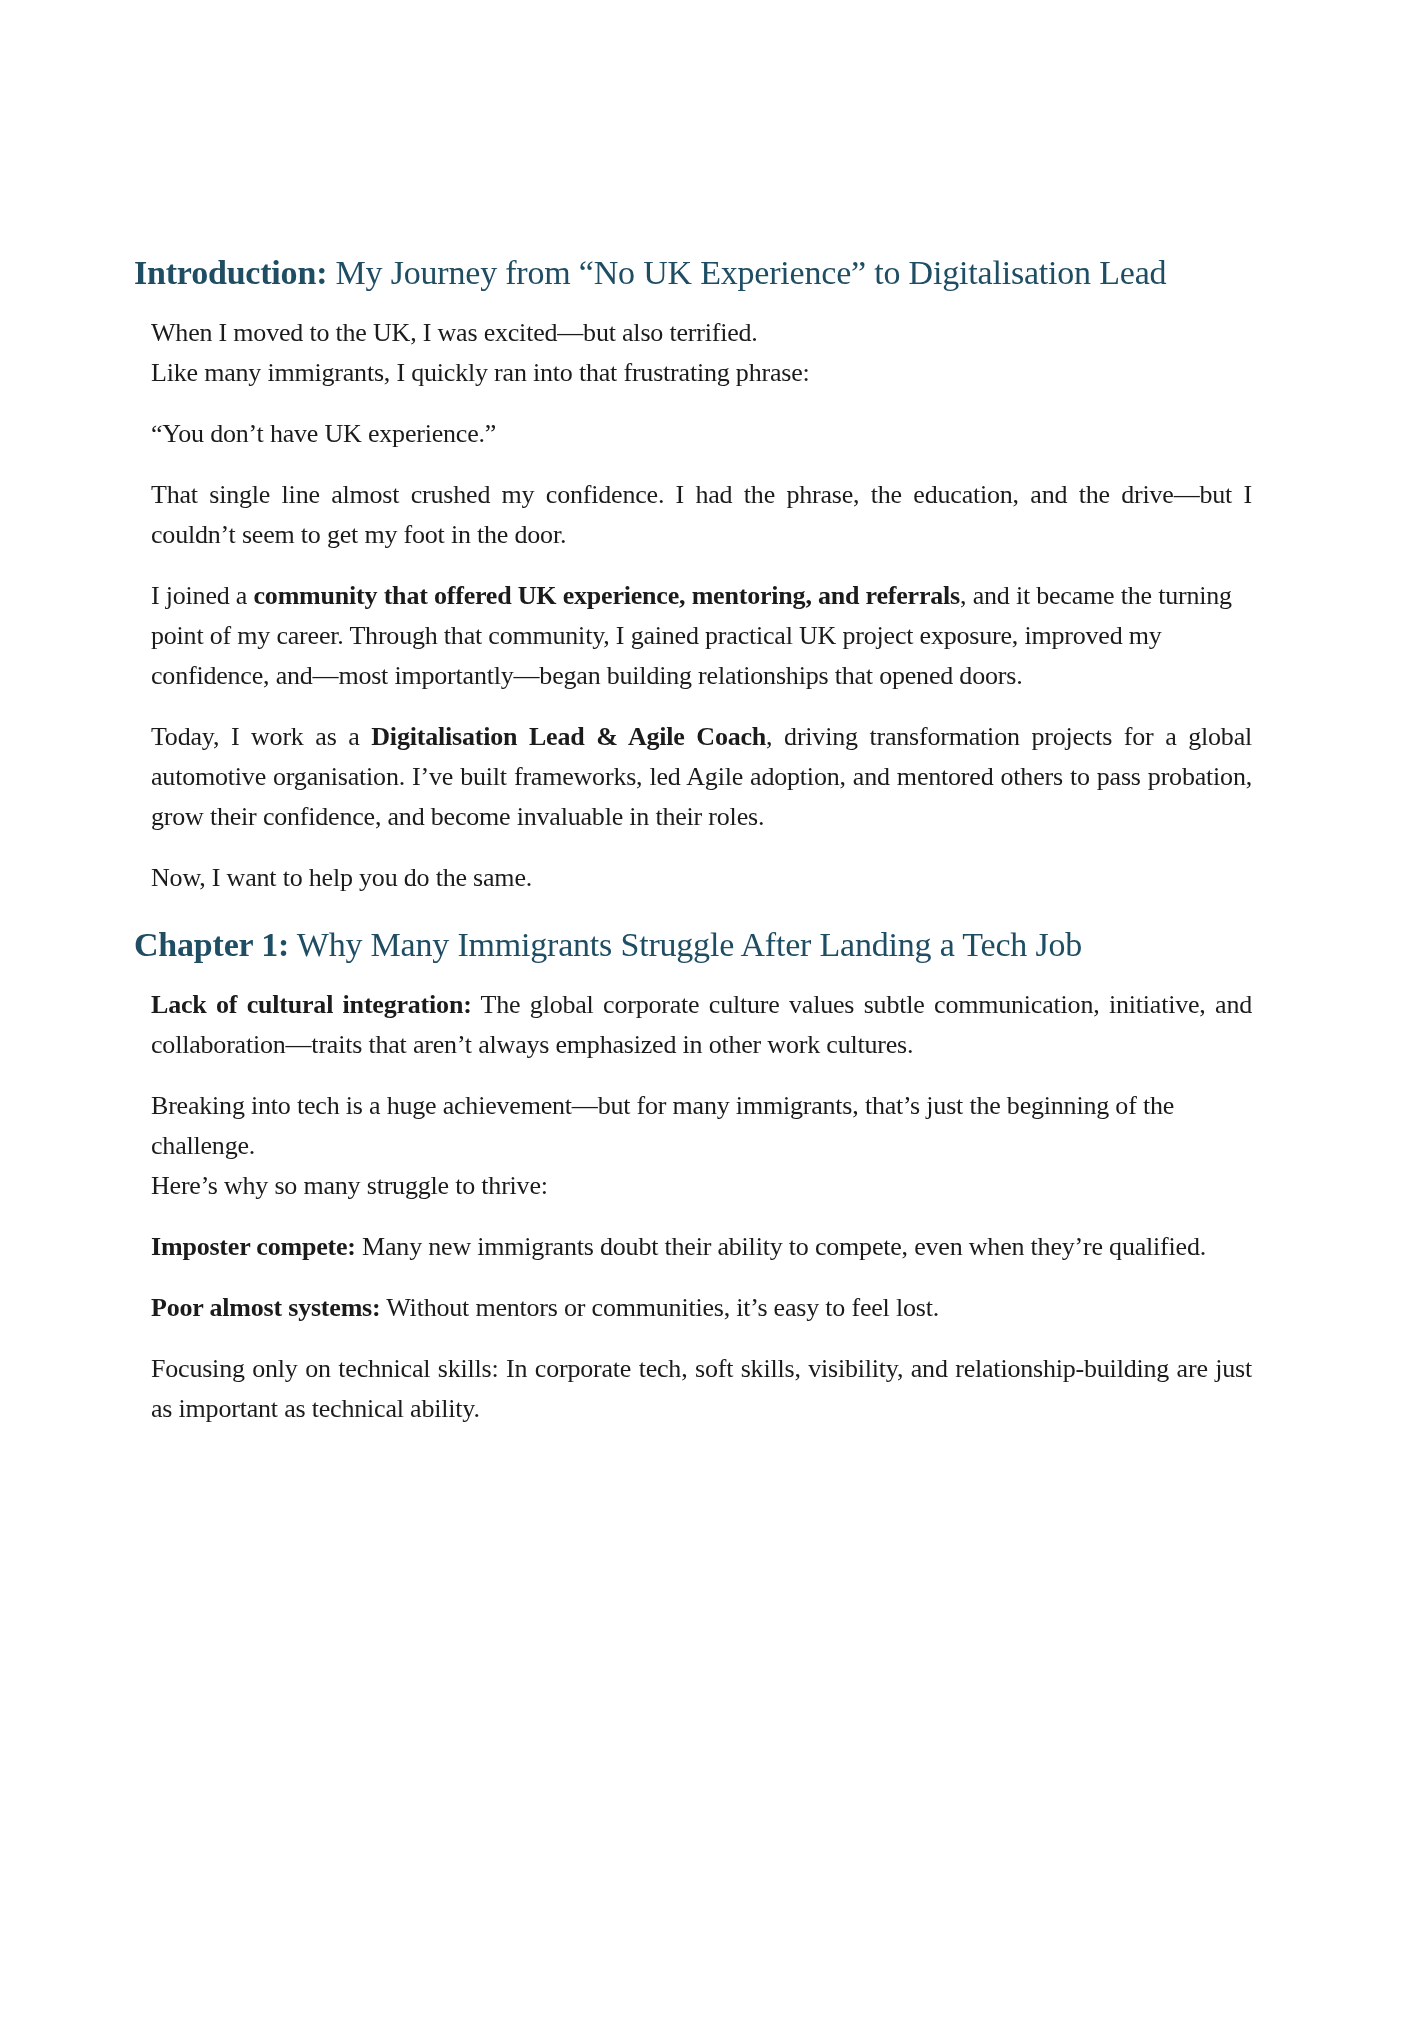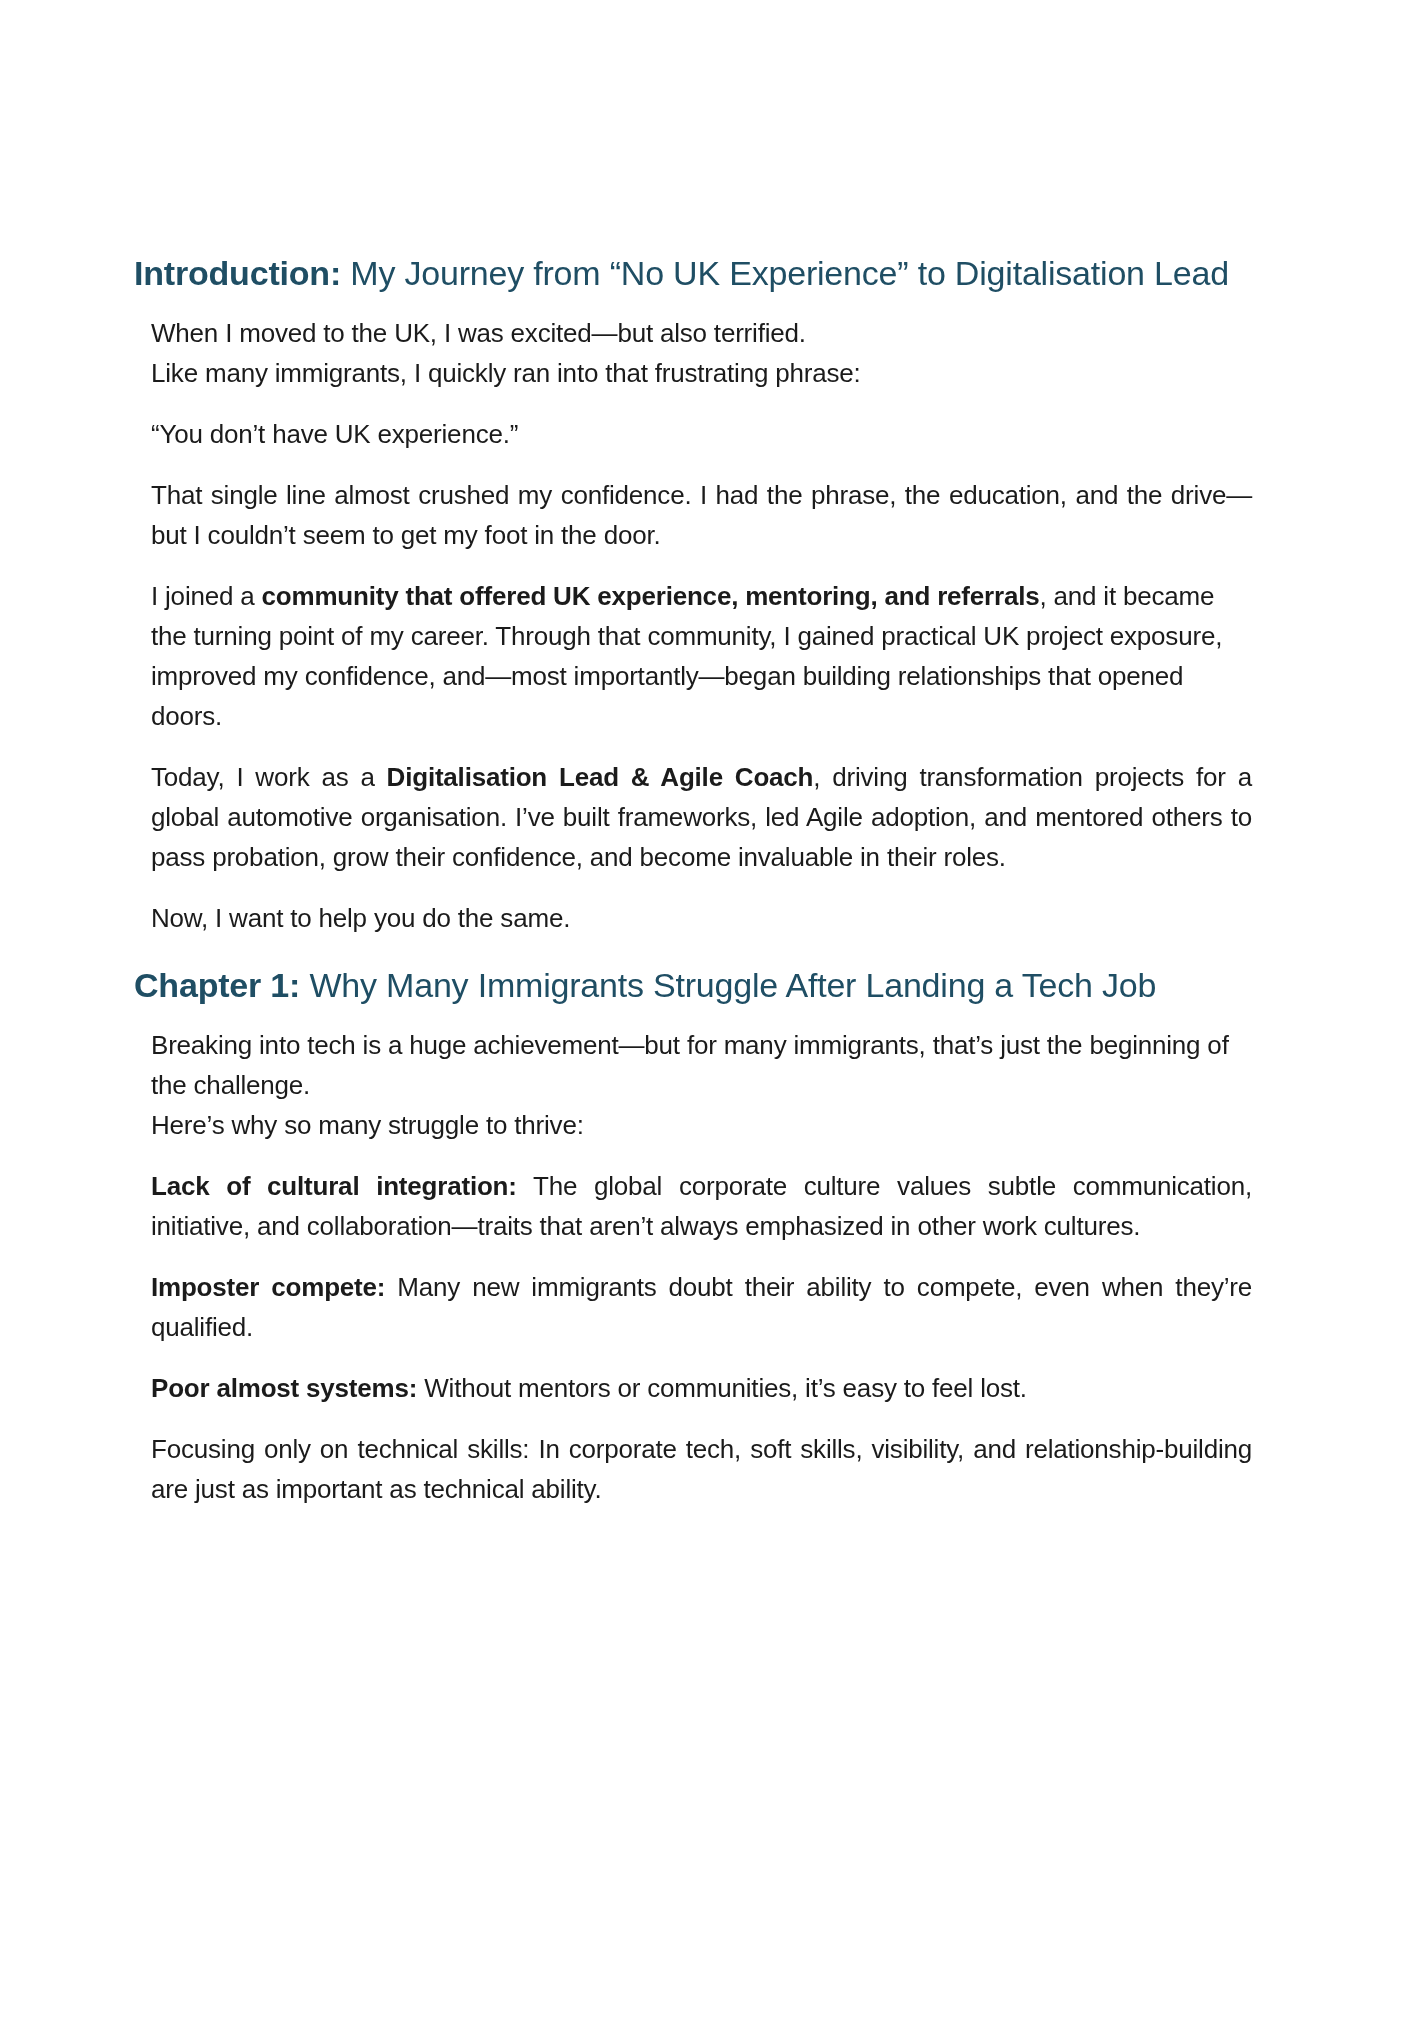--- a/index.html
+++ b/index.html
@@ -7,21 +7,21 @@
     padding: 0;
     background: #ffffff;
   }
   .page {
     position: relative;
     width: 1428px;
     height: 2028px;
     box-sizing: border-box;
     padding: 250px 176px 60px 134px;
     background: #ffffff;
-    font-family: Liberation Sans, sans-serif;
+    font-family: Liberation Serif, serif;
     color: var(--body-color, #1b1b1b);
     overflow: hidden;
   }
   .paragraph {
     font-size: 26px;
     line-height: 40px;
     margin: 0 0 21px 17px;
     letter-spacing: -0.2px;
   }
   .heading {
@@ -45,18 +45,18 @@
 
 <div class="page" id="doc-page">
     <h2 class="heading align-left"><span class="run-bold">Introduction:</span><span class="run-regular"> My Journey from “No UK Experience” to Digitalisation Lead</span></h2>
     <p class="paragraph align-left"><span class="run-regular">When I moved to the UK, I was excited—but also terrified.<br>Like many immigrants, I quickly ran into that frustrating phrase:</span></p>
     <p class="paragraph align-left"><span class="run-regular">“You don’t have UK experience.”</span></p>
     <p class="paragraph align-justify"><span class="run-regular">That single line almost crushed my confidence. I had the phrase, the education, and the drive—but I couldn’t seem to get my foot in the door.</span></p>
     <p class="paragraph align-left"><span class="run-regular">I joined a </span><span class="run-bold">community that offered UK experience, mentoring, and referrals</span><span class="run-regular">, and it became the turning point of my career. Through that community, I gained practical UK project exposure, improved my confidence, and—most importantly—began building relationships that opened doors.</span></p>
     <p class="paragraph align-justify"><span class="run-regular">Today, I work as a </span><span class="run-bold">Digitalisation Lead &amp; Agile Coach</span><span class="run-regular">, driving transformation projects for a global automotive organisation. I’ve built frameworks, led Agile adoption, and mentored others to pass probation, grow their confidence, and become invaluable in their roles.</span></p>
     <p class="paragraph align-left"><span class="run-regular">Now, I want to help you do the same.</span></p>
     <h2 class="heading align-left"><span class="run-bold">Chapter 1:</span><span class="run-regular"> Why Many Immigrants Struggle After Landing a Tech Job</span></h2>
+    <p class="paragraph align-justify"><span class="run-bold">Lack of cultural integration:</span><span class="run-regular"> The global corporate culture values subtle communication, initiative, and collaboration—traits that aren’t always emphasized in other work cultures.</span></p>
     <p class="paragraph align-left"><span class="run-regular">Breaking into tech is a huge achievement—but for many immigrants, that’s just the beginning of the challenge.<br>Here’s why so many struggle to thrive:</span></p>
-    <p class="paragraph align-justify"><span class="run-bold">Lack of cultural integration:</span><span class="run-regular"> The global corporate culture values subtle communication, initiative, and collaboration—traits that aren’t always emphasized in other work cultures.</span></p>
     <p class="paragraph align-justify"><span class="run-bold">Imposter compete:</span><span class="run-regular"> Many new immigrants doubt their ability to compete, even when they’re qualified.</span></p>
     <p class="paragraph align-left"><span class="run-bold">Poor almost systems:</span><span class="run-regular"> Without mentors or communities, it’s easy to feel lost.</span></p>
     <p class="paragraph align-justify"><span class="run-regular">Focusing only on technical skills: In corporate tech, soft skills, visibility, and relationship-building are just as important as technical ability.</span></p>
   </div>
 
 </body></html>

